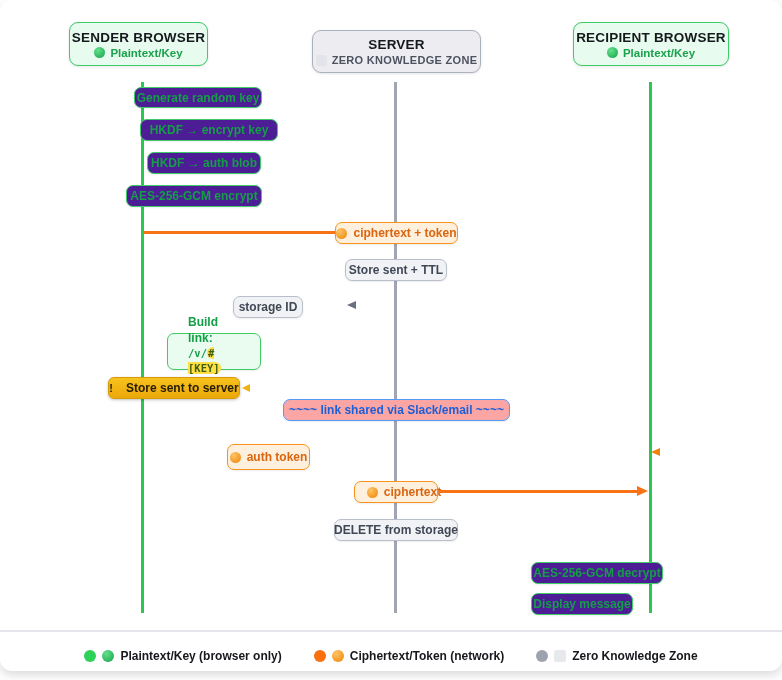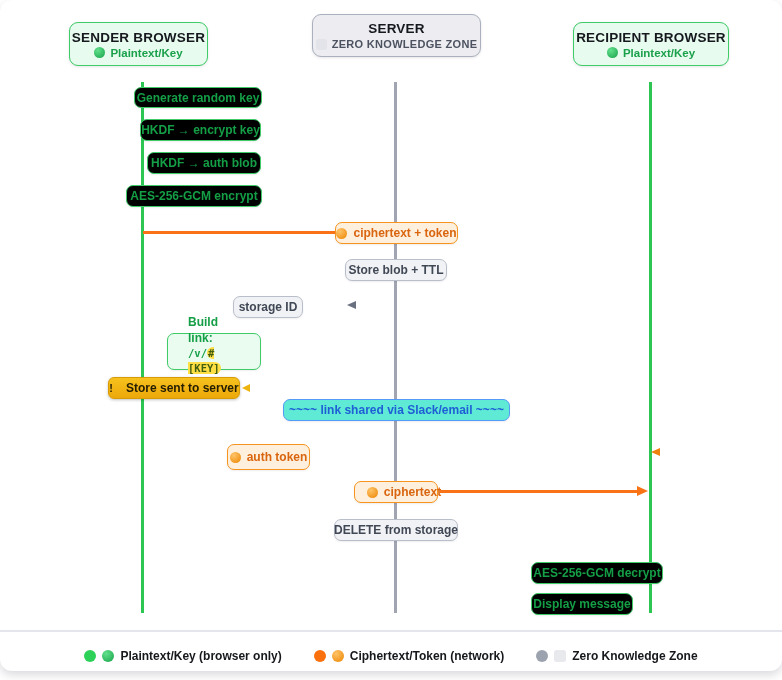--- a/index.html
+++ b/index.html
@@ -28,24 +28,24 @@
   .lifeline { position:absolute; top:82px; height:531px; width:2.5px; }
   .ll-green { background:#2dc653; }
   .ll-gray  { background:#a0a5b1; }
 
   
   .box {
     position:absolute; display:flex; align-items:center; justify-content:center;
     font-weight:bold; font-size:12px; white-space:nowrap; border-radius:7px;
     box-shadow:0 1px 2px rgba(0,0,0,0.07); gap:6px;
   }
-  .green  { background:#000000; border:1.5px solid #3ecb68; color:#149e46; }
+  .green  { background:#4c1d95; border:1.5px solid #3ecb68; color:#149e46; }
   .gray   { background:#f1f2f5; border:1.5px solid #b9bfca; color:#414855; }
   .orange { background:#fff0dd; border:1.5px solid #f7941d; color:#d9650f; }
-  .blue   { background:#5eead4; border:1.5px solid #549af7; color:#1f5fd6; }
+  .blue   { background:#fca5a5; border:1.5px solid #549af7; color:#1f5fd6; }
   .warn   {
     background:linear-gradient(#f7c21d,#eda80a); border:1px solid #d79c05;
     color:#241d02; border-radius:6px; box-shadow:0 1px 3px rgba(0,0,0,0.25);
   }
   .warn .bang { margin-right:7px; font-size:11px; }
 
   
   .build {
     position:absolute; display:flex; flex-direction:column; align-items:flex-end;
     justify-content:center; background:#e9fcef; border:1.5px solid #3ecb68;
@@ -95,48 +95,48 @@
     <div class="lifeline ll-green" style="left:649px;"></div>
 
     <div class="actor actor-green" style="left:69px; top:22px; width:139px; height:44px;">
       <div class="t">SENDER BROWSER</div>
       <div class="s">
         <span class="dot dot-green-grad"></span>
         <span>Plaintext/Key</span>
       </div>
     </div>
 
-    <div class="actor actor-gray" style="left:312px; top:14px; width:169px; height:43px;">
+    <div class="actor actor-gray" style="left:312px; top:30px; width:169px; height:43px;">
       <div class="t">SERVER</div>
       <div class="s">
         <span class="sq-gray sq-gray-sm"></span>
         <span>ZERO KNOWLEDGE ZONE</span>
       </div>
     </div>
 
     <div class="actor actor-green" style="left:573px; top:22px; width:156px; height:44px;">
       <div class="t">RECIPIENT BROWSER</div>
       <div class="s">
         <span class="dot dot-green-grad"></span>
         <span>Plaintext/Key</span>
       </div>
     </div>
 
     <div class="box green" style="left:134px; top:87px;  width:128px; height:21px;">Generate random key</div>
-    <div class="box green" style="left:140px; top:119px; width:121px; height:22px;">HKDF → encrypt key</div>
+    <div class="box green" style="left:140px; top:119px; width:138px; height:22px;">HKDF → encrypt key</div>
     <div class="box green" style="left:147px; top:152px; width:114px; height:22px;">HKDF → auth blob</div>
     <div class="box green" style="left:126px; top:185px; width:136px; height:22px;">AES-256-GCM encrypt</div>
 
     <div class="hline" style="left:143px; top:231px; width:194px;"></div>
     <div class="box orange" style="left:335px; top:222px; width:123px; height:22px;">
       <span class="dot dot-orange-grad"></span>
       <span>ciphertext + token</span>
     </div>
 
-    <div class="box gray" style="left:345px; top:259px; width:102px; height:22px;">Store blob + TTL</div>
+    <div class="box gray" style="left:345px; top:259px; width:102px; height:22px;">Store sent + TTL</div>
 
     <div class="box gray" style="left:233px; top:296px; width:70px; height:22px;">storage ID</div>
     <div class="arr arr-left-gray" style="left:347px; top:301px;"></div>
 
     <div class="build" style="left:167px; top:333px; width:94px; height:37px;">
       <div class="l1">Build link:</div>
       <div class="l2">
         <span>/v/</span><span class="hl">#[KEY]</span><span class="idpart">[id]</span>
       </div>
     </div>

